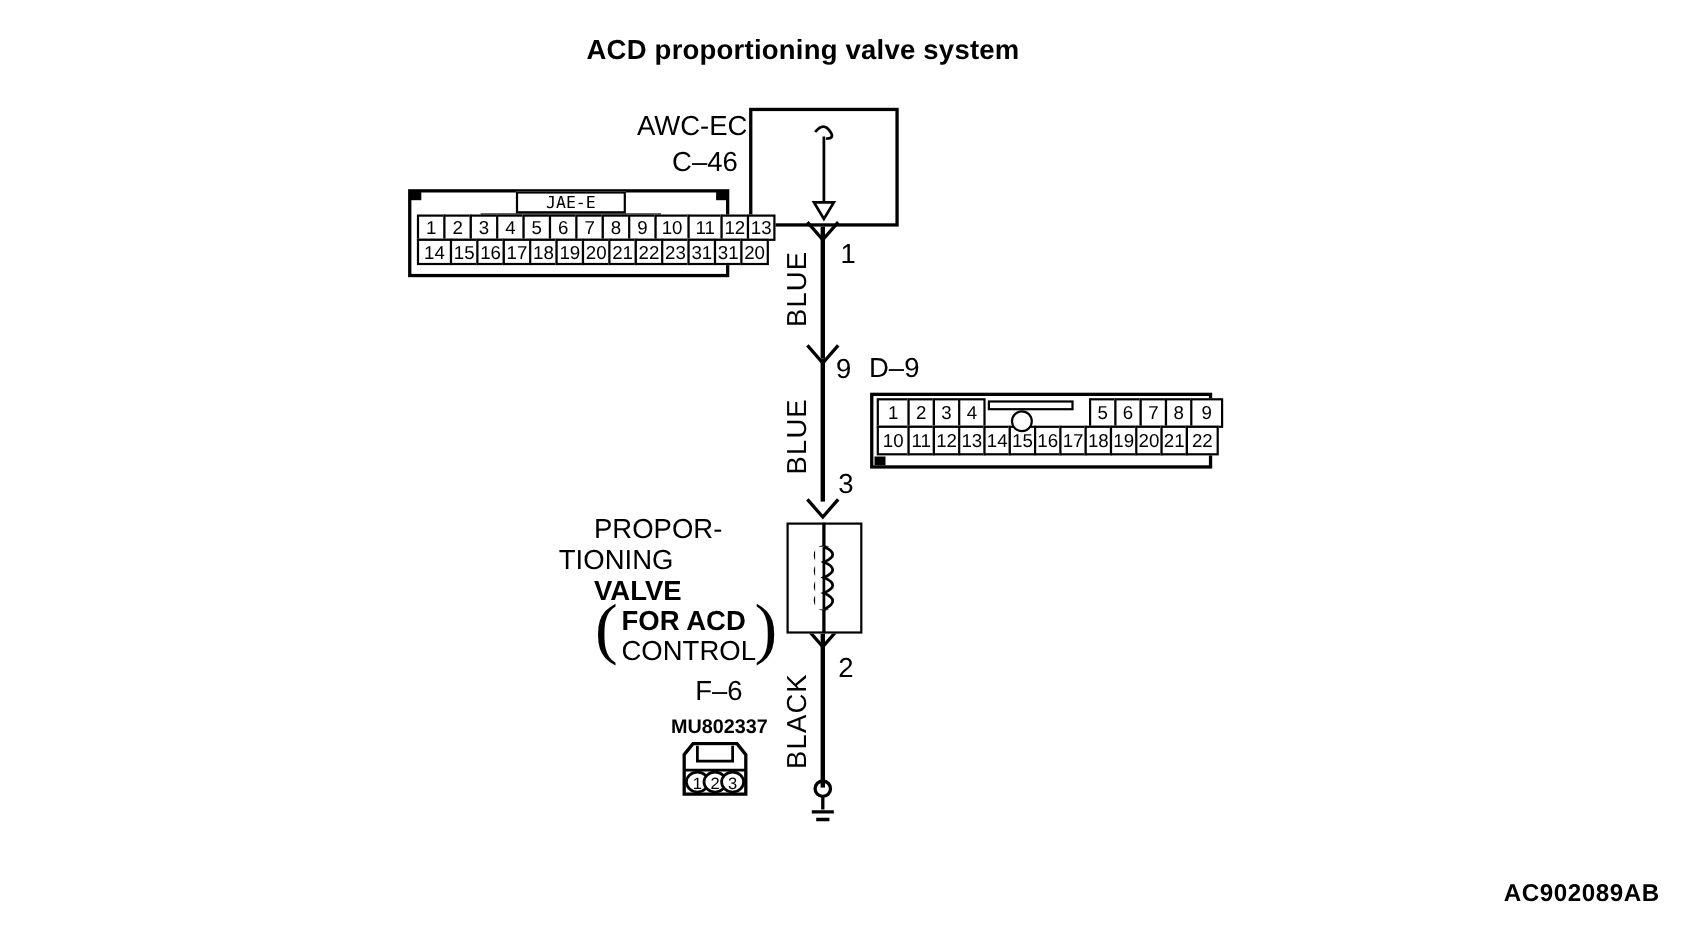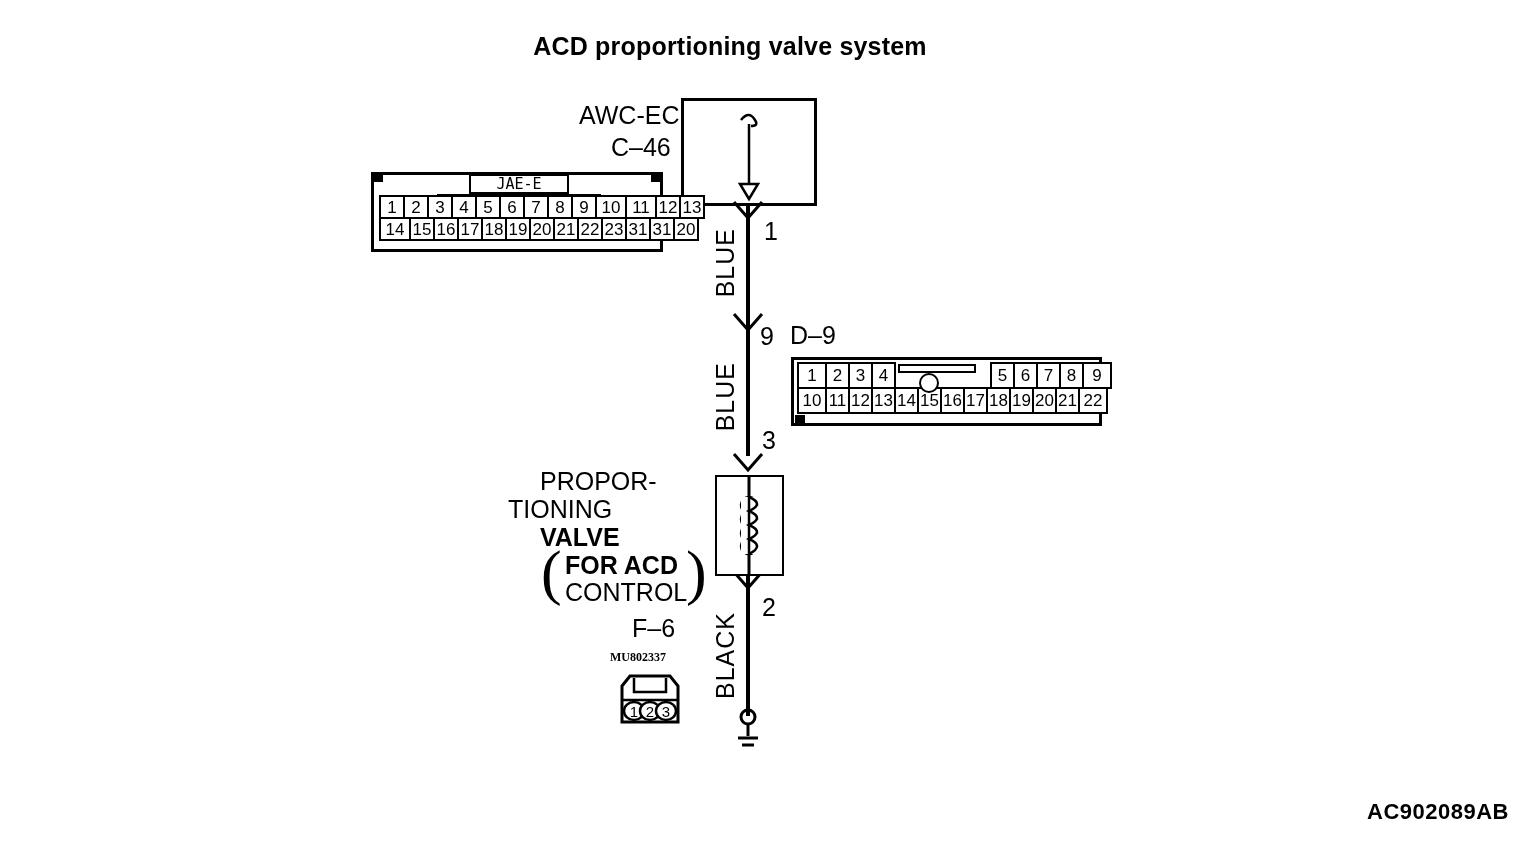--- a/index.html
+++ b/index.html
@@ -99,22 +99,22 @@
   
   #f16 { left: 612px; top: 672px; width: 76px; height: 56px; }
 
   
   #valve-box { left: 715px; top: 475px; width: 69px; height: 101px; }
 
   
   #ecu-box { left: 681px; top: 98px; width: 136px; height: 108px; }
 
   .small-mono {
-    font-family: Liberation Serif, serif;
-    font-size: 12px;
+    font-family: Liberation Sans, sans-serif;
+    font-size: 18px;
     font-weight: bold;
   }
 
   #figcode {
     right: 24px; bottom: 14px;
     font-size: 22px;
     font-weight: bold;
     letter-spacing: 0.5px;
     margin-left: 28px;
   }

